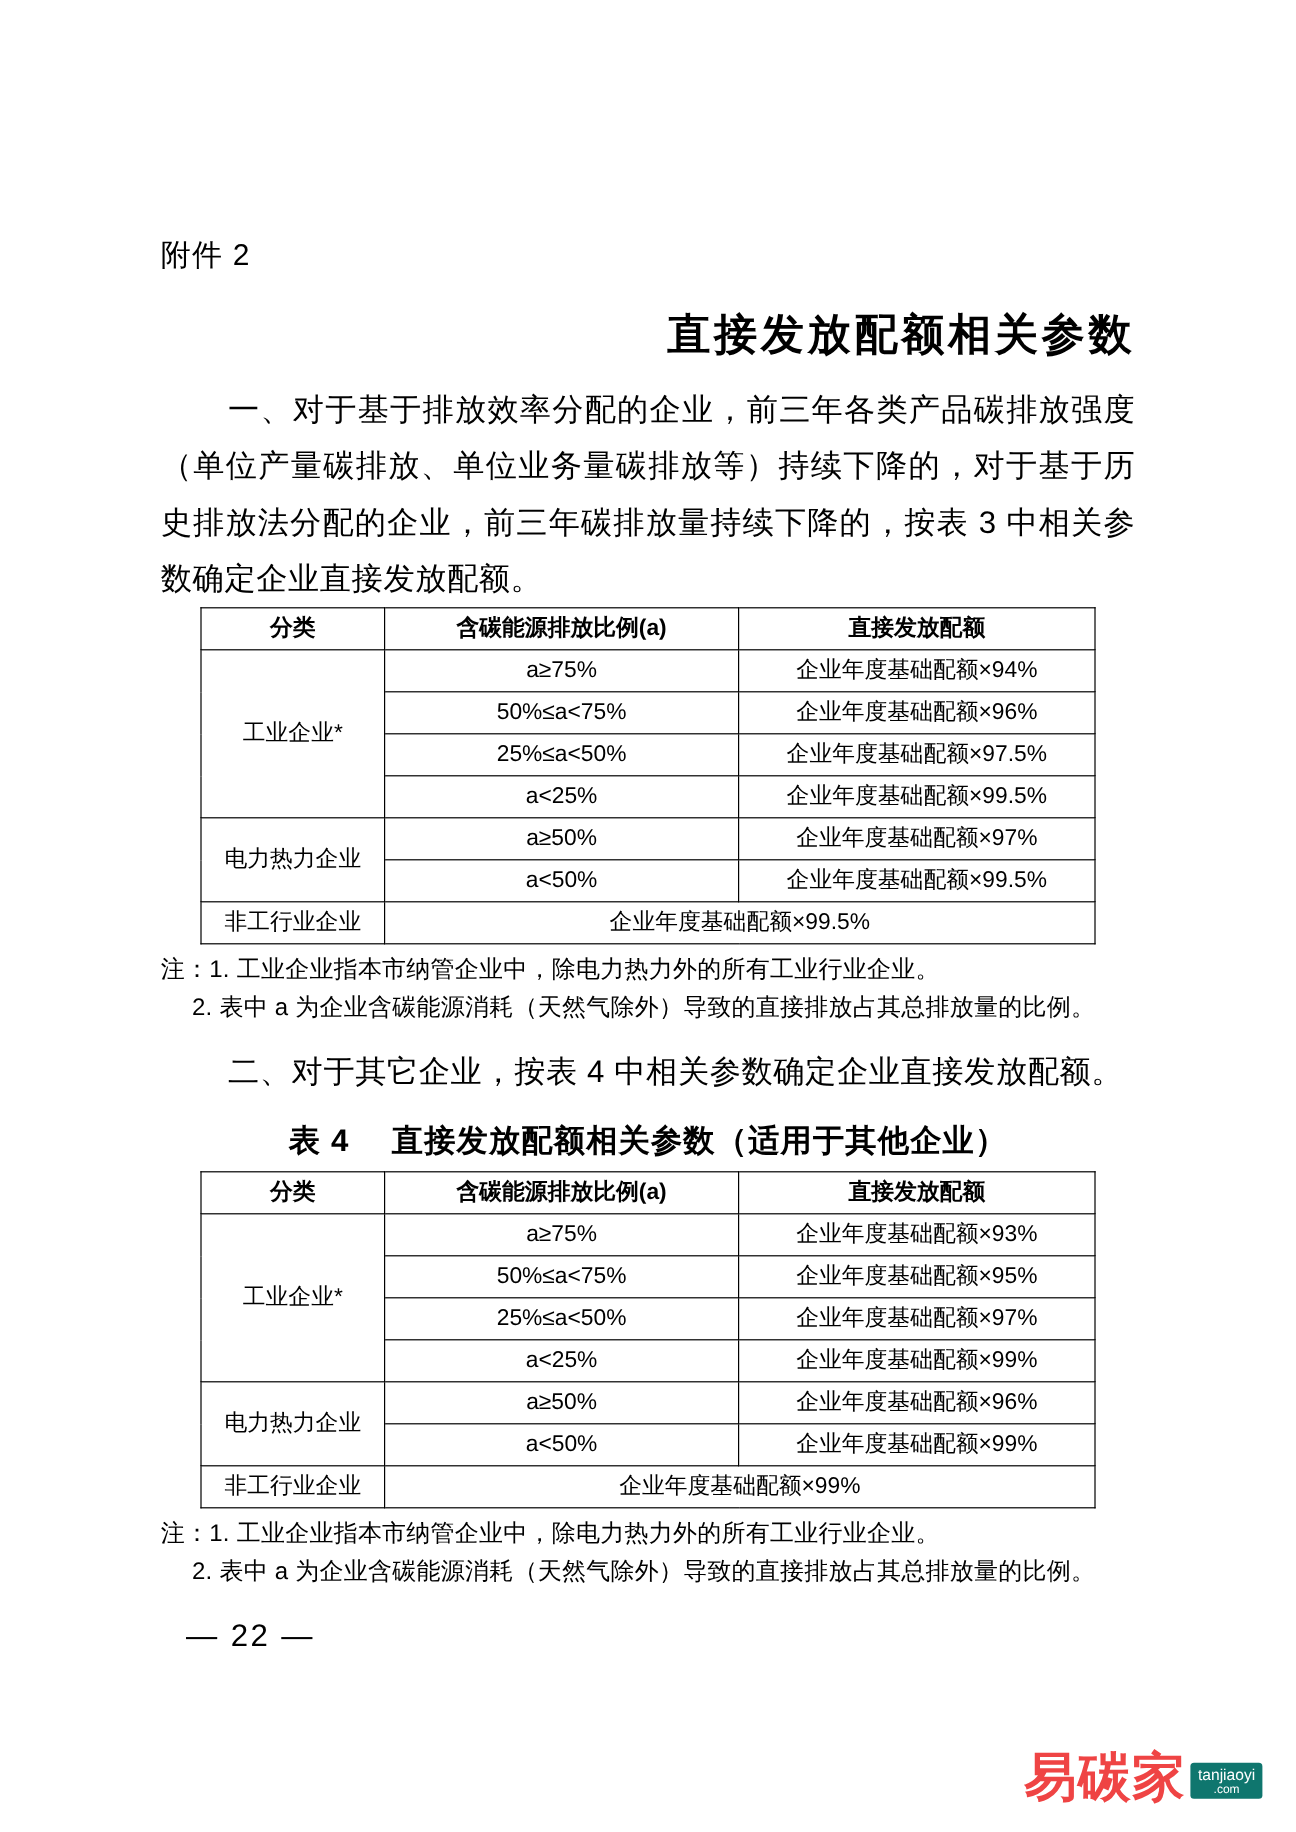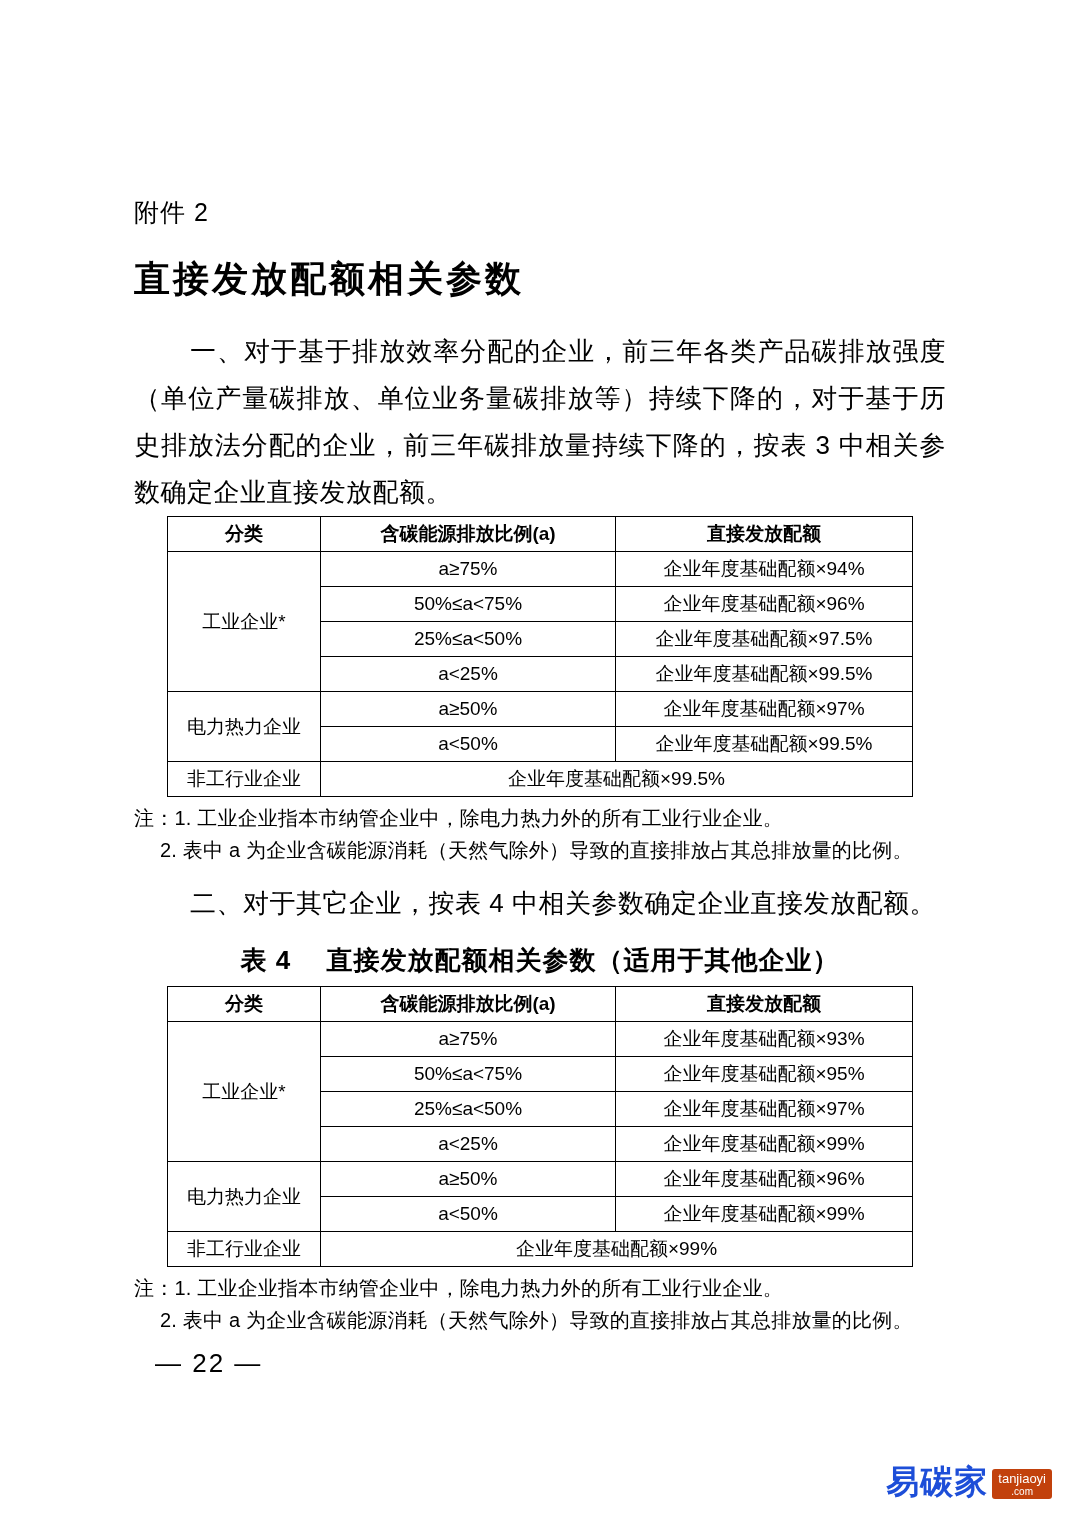--- a/index.html
+++ b/index.html
@@ -27,26 +27,26 @@
     top: 196px;
     width: 812px;
   }
   .attachment-label {
     font-size: 25px;
     font-family: "Liberation Sans", sans-serif;
     letter-spacing: 1px;
     margin-bottom: 26px;
   }
   .doc-title {
-    text-align: left;
+    text-align: right;
     font-size: 36px;
     font-weight: bold;
     font-family: Liberation Serif, serif;
     letter-spacing: 3px;
-    margin-bottom: 24px;
+    margin-bottom: 14px;
   }
   .para {
     font-size: 26px;
     line-height: 47px;
     text-align: justify;
     font-family: "Liberation Sans", sans-serif;
     letter-spacing: 0.5px;
   }
   .para.indent {
     text-indent: 56px;
@@ -103,29 +103,29 @@
   }
   .watermark {
     position: absolute;
     right: 28px;
     bottom: 22px;
     display: flex;
     align-items: flex-end;
     gap: 4px;
   }
   .wm-main {
-    font-size: 33px;
-    font-weight: bold;
-    font-family: "Liberation Sans", sans-serif;
-    color: #1d4ed8;
+    font-size: 44px;
+    font-weight: bold;
+    font-family: "Liberation Sans", sans-serif;
+    color: #ef4444;
     letter-spacing: 1px;
     line-height: 46px;
   }
   .wm-badge {
-    background: #c2410c;
+    background: #0f766e;
     color: #ffffff;
     font-size: 13px;
     font-family: "Liberation Sans", sans-serif;
     padding: 2px 6px;
     border-radius: 3px;
     line-height: 15px;
     margin-bottom: 6px;
     text-align: center;
   }
   .wm-badge .sub {

